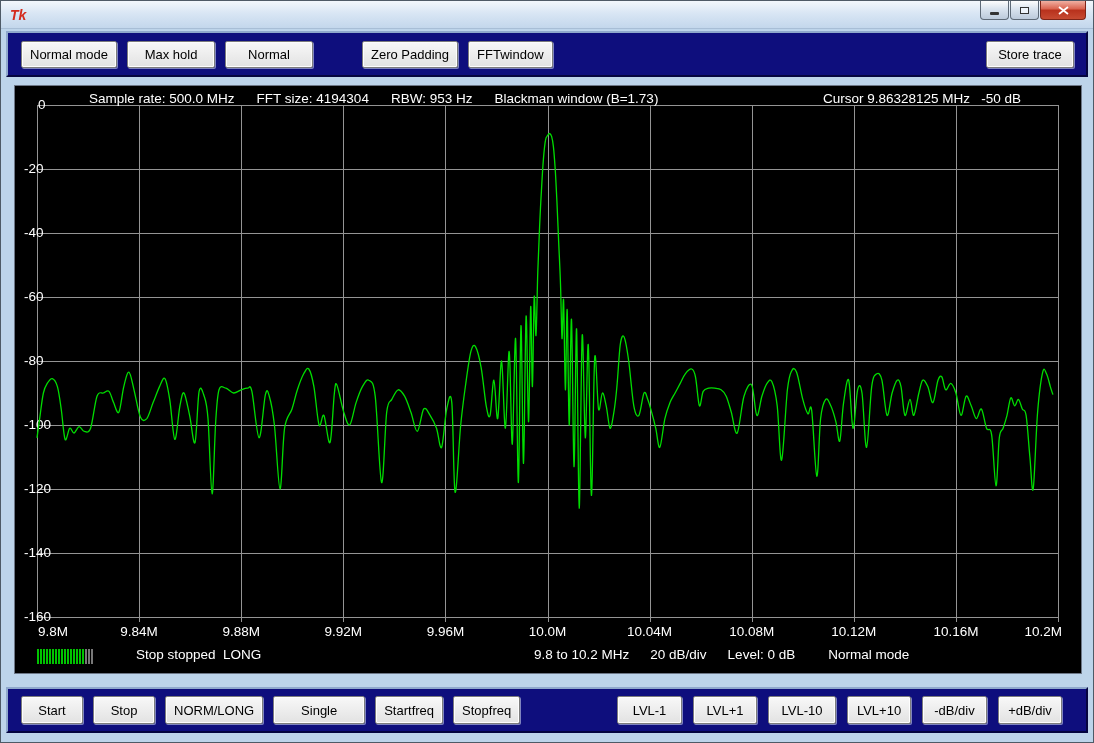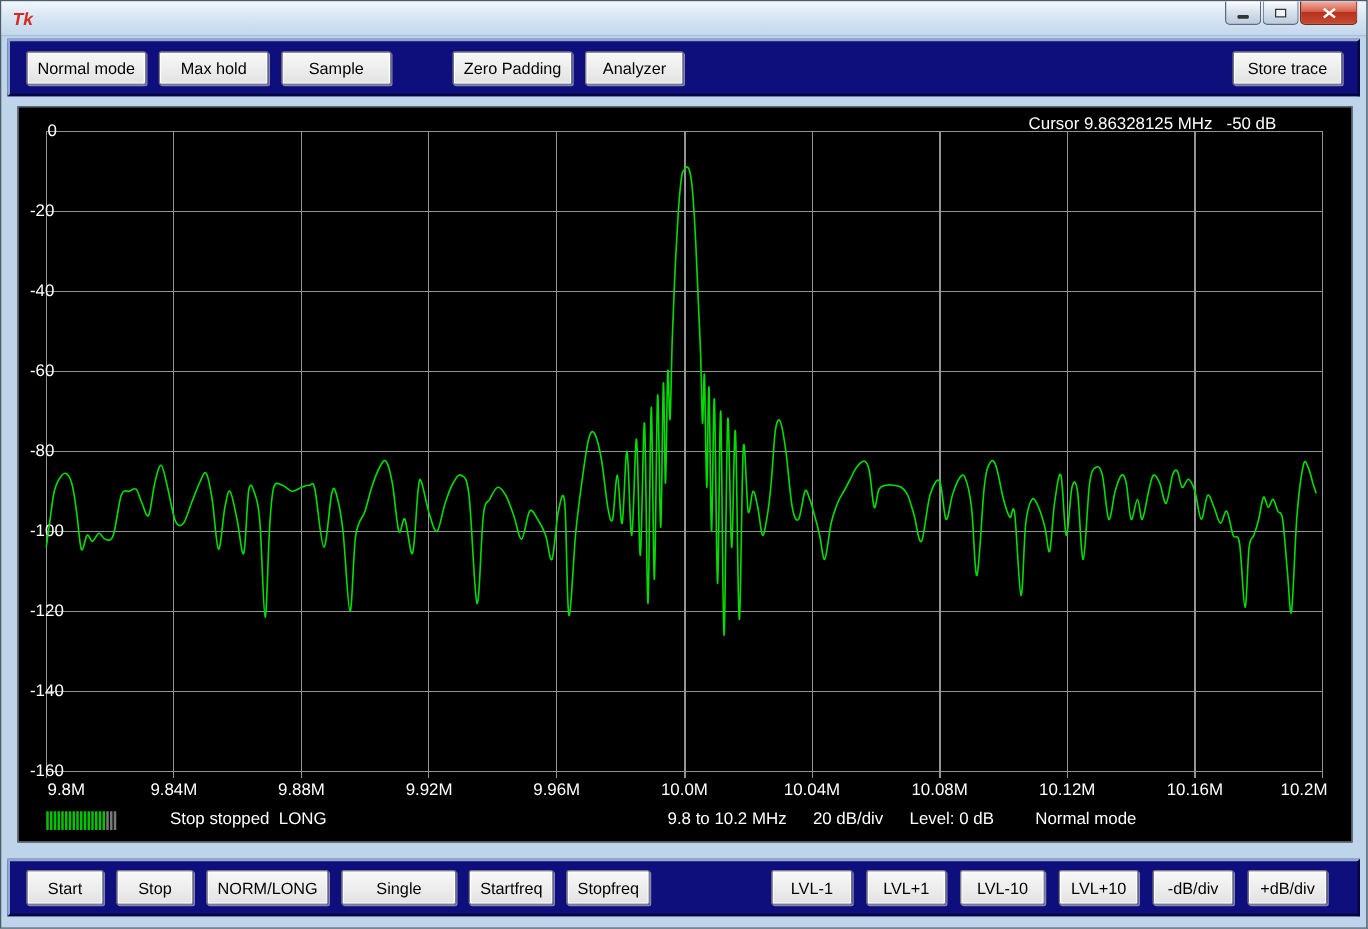--- a/index.html
+++ b/index.html
@@ -105,23 +105,23 @@
           <path d="M1 1 L10 8 M10 1 L1 8" stroke="#fff" stroke-width="1.8" fill="none"></path>
         </svg>
       </div>
     </div>
   </div>
 
   <div class="toolbar top">
     <div class="btn-row" id="top-buttons">
         <button class="tbtn" style="min-width: 86px;">Normal mode</button>
         <button class="tbtn" style="min-width: 88px;">Max hold</button>
-        <button class="tbtn" style="min-width: 88px;">Sample</button>
+        <button class="tbtn" style="min-width: 88px;">Normal</button>
         <button class="tbtn" style="min-width: 88px; margin-left: 39px;">Zero Padding</button>
-        <button class="tbtn" style="min-width: 79px;">Analyzer</button>
+        <button class="tbtn" style="min-width: 79px;">FFTwindow</button>
       </div>
     <div class="store-wrap">
       <button class="tbtn">Store trace</button>
     </div>
   </div>
 
   <div class="canvas">
     <svg id="plot" width="1066" height="587" viewBox="0 0 1066 587">
         <g stroke="#949494" stroke-width="1" shape-rendering="crispEdges">
           <line x1="22" y1="19" x2="22" y2="536"></line>
@@ -162,20 +162,21 @@
           <text x="430.40000000000185" y="550" text-anchor="middle">9.96M</text>
           <text x="532.5" y="550" text-anchor="middle">10.0M</text>
           <text x="634.5999999999982" y="550" text-anchor="middle">10.04M</text>
           <text x="736.700000000001" y="550" text-anchor="middle">10.08M</text>
           <text x="838.7999999999992" y="550" text-anchor="middle">10.12M</text>
           <text x="940.9000000000018" y="550" text-anchor="middle">10.16M</text>
           <text x="1047" y="550" text-anchor="end">10.2M</text>
         </g>
         <path d="M22.0 351.8 C22.5 348.1,24.0 336.9,25.1 329.4 C26.1 321.9,27.2 312.3,28.4 307.0 C29.6 301.7,30.7 299.8,32.2 297.4 C33.7 295.0,35.6 292.1,37.3 292.6 C39.0 293.1,40.9 295.5,42.4 300.6 C43.9 305.7,45.0 314.2,46.2 323.0 C47.5 331.8,48.7 350.2,50.1 353.4 C51.5 356.6,53.2 343.3,54.7 342.2 C56.2 341.1,57.4 347.3,59.0 347.0 C60.6 346.7,62.4 340.9,64.1 340.6 C65.8 340.3,67.3 345.1,69.2 345.4 C71.1 345.7,73.5 348.1,75.6 342.2 C77.7 336.3,79.9 316.1,82.0 310.2 C84.1 304.3,86.4 307.8,88.4 307.0 C90.4 306.2,92.3 303.8,94.0 305.4 C95.7 307.0,96.9 313.1,98.6 316.6 C100.2 320.1,102.2 328.9,103.9 326.2 C105.6 323.5,107.1 307.3,108.8 300.6 C110.4 293.9,112.2 285.7,113.9 286.2 C115.6 286.7,117.1 296.3,119.0 303.8 C120.9 311.3,123.2 326.2,125.4 331.0 C127.5 335.8,129.6 335.0,131.8 332.6 C133.9 330.2,136.0 321.9,138.1 316.6 C140.3 311.3,142.6 304.6,144.5 300.6 C146.5 296.6,148.2 290.5,149.9 292.6 C151.6 294.7,153.1 303.3,154.7 313.4 C156.4 323.5,158.1 352.3,159.8 353.4 C161.5 354.5,163.4 327.5,164.9 319.8 C166.5 312.1,167.4 305.4,169.0 307.0 C170.6 308.6,172.8 321.1,174.6 329.4 C176.5 337.7,178.4 360.6,180.0 356.6 C181.6 352.6,182.6 313.1,184.1 305.4 C185.6 297.7,187.7 305.7,189.2 310.2 C190.7 314.7,191.7 316.3,193.0 332.6 C194.3 348.9,195.8 407.3,197.1 407.8 C198.4 408.3,199.5 353.1,200.7 335.8 C201.8 318.5,202.3 309.4,204.0 303.8 C205.7 298.2,208.5 301.7,210.9 302.2 C213.3 302.7,216.0 306.7,218.5 307.0 C221.1 307.3,223.9 304.6,226.2 303.8 C228.5 303.0,230.8 301.9,232.6 302.2 C234.4 302.5,235.0 297.1,236.9 305.4 C238.8 313.7,241.8 351.3,244.1 351.8 C246.3 352.3,248.7 315.5,250.4 308.6 C252.2 301.7,252.8 305.1,254.3 310.2 C255.8 315.3,257.6 323.5,259.4 339.0 C261.2 354.5,263.3 402.5,265.0 403.0 C266.7 403.5,267.6 355.5,269.6 342.2 C271.6 328.9,274.9 329.4,277.0 323.0 C279.1 316.6,280.4 309.7,282.4 303.8 C284.3 297.9,286.8 291.3,288.7 287.8 C290.7 284.3,292.1 280.9,293.8 283.0 C295.5 285.1,297.2 291.3,298.9 300.6 C300.6 309.9,302.4 334.2,304.1 339.0 C305.7 343.8,307.1 326.5,308.9 329.4 C310.7 332.3,313.3 360.3,315.0 356.6 C316.8 352.9,318.2 316.6,319.4 307.0 C320.5 297.4,320.4 296.1,321.9 299.0 C323.4 301.9,326.2 317.9,328.3 324.6 C330.4 331.3,332.6 340.3,334.7 339.0 C336.8 337.7,338.9 323.0,341.1 316.6 C343.2 310.2,345.3 304.3,347.4 300.6 C349.6 296.9,351.7 292.6,353.8 294.2 C356.0 295.8,358.1 293.1,360.2 310.2 C362.3 327.3,364.7 393.9,366.6 396.6 C368.5 399.3,370.0 340.1,371.7 326.2 C373.4 312.3,374.9 317.1,376.8 313.4 C378.7 309.7,381.1 304.3,383.2 303.8 C385.3 303.3,387.4 306.5,389.6 310.2 C391.7 313.9,393.8 320.3,395.9 326.2 C398.1 332.1,400.2 345.9,402.3 345.4 C404.4 344.9,406.6 325.7,408.7 323.0 C410.8 320.3,413.0 326.2,415.1 329.4 C417.2 332.6,419.6 336.9,421.5 342.2 C423.4 347.5,424.9 364.6,426.6 361.4 C428.3 358.2,430.0 330.5,431.7 323.0 C433.4 315.5,435.4 302.7,436.8 316.6 C438.2 330.5,438.6 402.5,440.1 406.2 C441.6 409.9,443.9 357.1,445.7 339.0 C447.5 320.9,449.1 309.7,450.8 297.4 C452.5 285.1,454.3 271.5,455.9 265.4 C457.5 259.3,458.8 257.9,460.5 260.6 C462.2 263.3,464.3 271.5,466.1 281.4 C467.9 291.3,469.8 311.8,471.2 319.8 C472.7 327.8,473.8 333.7,475.1 329.4 C476.3 325.1,477.6 293.7,478.9 294.2 C480.2 294.7,481.4 335.8,482.7 332.6 C484.0 329.4,485.3 273.4,486.6 275.0 C487.8 276.6,489.1 343.8,490.4 342.2 C491.7 340.6,493.1 262.7,494.2 265.4 C495.4 268.1,496.2 360.3,497.3 358.2 C498.3 356.1,499.6 246.2,500.6 252.6 C501.6 259.0,502.5 398.7,503.4 396.6 C504.3 394.5,505.1 243.0,506.0 239.8 C506.8 236.6,507.7 379.0,508.5 377.4 C509.4 375.8,510.2 237.1,511.1 230.2 C511.9 223.3,512.8 337.4,513.6 335.8 C514.4 334.2,515.0 226.5,515.7 220.6 C516.3 214.7,516.8 302.2,517.4 300.6 C518.0 299.0,518.6 219.5,519.2 211.0 C519.8 202.5,520.4 253.7,521.0 249.4 C521.6 245.1,522.2 203.5,522.8 185.4 C523.4 167.3,524.0 153.9,524.6 140.6 C525.2 127.3,525.7 116.6,526.4 105.4 C527.0 94.2,527.7 81.9,528.4 73.4 C529.1 64.9,529.8 58.1,530.5 54.2 C531.1 50.3,531.8 50.8,532.5 49.7 C533.2 48.6,533.9 47.4,534.5 47.5 C535.2 47.6,535.9 48.2,536.6 50.4 C537.2 52.5,537.8 55.2,538.4 60.6 C539.0 66.0,539.6 73.9,540.2 83.0 C540.8 92.1,541.3 102.7,541.9 115.0 C542.5 127.3,543.1 142.7,543.7 156.6 C544.3 170.5,545.0 182.2,545.5 198.2 C546.1 214.2,546.5 249.9,547.0 252.6 C547.6 255.3,548.0 205.7,548.6 214.2 C549.1 222.7,549.8 302.2,550.4 303.8 C551.0 305.4,551.5 217.9,552.2 223.8 C552.8 229.7,553.5 337.4,554.2 339.0 C554.9 340.6,555.7 226.5,556.5 233.4 C557.3 240.3,558.2 379.0,559.0 380.6 C559.9 382.2,560.7 236.1,561.6 243.0 C562.4 249.9,563.2 421.1,564.2 422.2 C565.1 423.3,566.2 261.1,567.2 249.4 C568.2 237.7,569.3 350.2,570.3 351.8 C571.3 353.4,572.3 249.4,573.3 259.0 C574.4 268.6,575.3 407.3,576.4 409.4 C577.5 411.5,578.5 286.2,579.7 271.8 C580.9 257.4,582.3 317.1,583.5 323.0 C584.8 328.9,586.1 307.5,587.4 307.0 C588.7 306.5,589.9 313.9,591.2 319.8 C592.5 325.7,593.8 341.1,595.0 342.2 C596.3 343.3,597.7 333.1,598.9 326.2 C600.0 319.3,600.9 311.8,601.9 300.6 C603.0 289.4,604.1 267.3,605.2 259.0 C606.4 250.7,607.7 248.3,609.1 251.0 C610.5 253.7,612.1 263.5,613.7 275.0 C615.3 286.5,617.1 310.7,618.8 319.8 C620.5 328.9,622.2 331.5,623.9 329.4 C625.6 327.3,627.5 309.7,629.0 307.0 C630.5 304.3,631.5 310.2,632.8 313.4 C634.1 316.6,635.3 321.4,636.6 326.2 C638.0 331.0,639.4 336.3,640.7 342.2 C642.1 348.1,643.3 363.0,644.8 361.4 C646.3 359.8,648.2 340.1,649.9 332.6 C651.6 325.1,653.3 320.9,655.0 316.6 C656.7 312.3,658.4 310.2,660.1 307.0 C661.8 303.8,663.5 300.6,665.2 297.4 C666.9 294.2,668.4 290.2,670.3 287.8 C672.2 285.4,675.0 282.5,676.7 283.0 C678.4 283.5,679.3 284.9,680.5 291.0 C681.8 297.1,683.1 317.4,684.4 319.8 C685.7 322.2,686.6 308.3,688.2 305.4 C689.8 302.5,691.9 302.7,693.8 302.2 C695.7 301.7,697.6 301.9,699.7 302.2 C701.7 302.5,704.2 302.5,706.1 303.8 C708.0 305.1,709.5 306.5,711.2 310.2 C712.9 313.9,714.5 320.1,716.3 326.2 C718.1 332.3,720.0 349.7,722.2 347.0 C724.3 344.3,726.6 318.2,729.0 310.2 C731.5 302.2,734.6 295.8,736.7 299.0 C738.8 302.2,740.1 327.5,741.8 329.4 C743.5 331.3,745.2 315.5,746.9 310.2 C748.6 304.9,750.4 299.8,752.0 297.4 C753.7 295.0,755.2 292.1,756.9 295.8 C758.6 299.5,760.6 306.7,762.2 319.8 C763.8 332.9,764.9 376.9,766.6 374.2 C768.3 371.5,770.7 318.7,772.4 303.8 C774.1 288.9,775.2 287.5,776.8 284.6 C778.3 281.7,779.8 281.4,781.6 286.2 C783.5 291.0,785.9 306.5,787.8 313.4 C789.6 320.3,791.4 325.9,792.9 327.8 C794.3 329.7,795.2 314.2,796.7 324.6 C798.2 335.0,800.3 388.9,801.8 390.2 C803.3 391.5,804.1 345.4,805.6 332.6 C807.1 319.8,809.0 315.5,810.7 313.4 C812.4 311.3,814.1 316.1,815.8 319.8 C817.5 323.5,819.4 329.9,820.9 335.8 C822.4 341.7,823.5 358.2,824.8 355.0 C826.0 351.8,827.1 326.7,828.6 316.6 C830.1 306.5,832.1 289.9,833.7 294.2 C835.3 298.5,836.5 340.6,838.0 342.2 C839.5 343.8,841.1 309.7,842.6 303.8 C844.1 297.9,845.5 297.4,847.0 307.0 C848.5 316.6,849.9 362.5,851.6 361.4 C853.2 360.3,855.0 312.9,856.7 300.6 C858.4 288.3,860.1 288.9,861.8 287.8 C863.5 286.7,865.2 287.3,866.9 294.2 C868.6 301.1,870.3 327.3,872.0 329.4 C873.7 331.5,875.4 312.9,877.1 307.0 C878.8 301.1,880.7 295.3,882.2 294.2 C883.7 293.1,884.7 294.7,886.0 300.6 C887.3 306.5,888.4 327.3,889.9 329.4 C891.3 331.5,893.5 313.4,895.0 313.4 C896.4 313.4,897.3 330.5,898.8 329.4 C900.3 328.3,902.4 312.9,903.9 307.0 C905.4 301.1,906.2 295.3,907.7 294.2 C909.2 293.1,911.1 296.9,912.8 300.6 C914.5 304.3,916.2 317.7,917.9 316.6 C919.6 315.5,921.5 298.5,923.0 294.2 C924.5 289.9,925.6 289.4,926.9 291.0 C928.1 292.6,929.2 302.7,930.7 303.8 C932.2 304.9,934.1 296.9,935.8 297.4 C937.5 297.9,939.2 301.7,940.9 307.0 C942.6 312.3,944.3 328.9,946.0 329.4 C947.7 329.9,949.4 311.8,951.1 310.2 C952.8 308.6,954.5 316.1,956.2 319.8 C957.9 323.5,959.6 332.1,961.3 332.6 C963.0 333.1,964.7 321.4,966.4 323.0 C968.1 324.6,969.8 337.9,971.5 342.2 C973.2 346.5,975.1 339.0,976.6 348.6 C978.2 358.2,979.7 399.3,981.0 399.8 C982.3 400.3,983.1 361.4,984.3 351.8 C985.5 342.2,986.8 345.9,988.1 342.2 C989.4 338.5,990.7 334.5,992.0 329.4 C993.2 324.3,994.5 313.4,995.8 311.8 C997.1 310.2,998.3 319.5,999.6 319.8 C1000.9 320.1,1002.2 312.9,1003.4 313.4 C1004.7 313.9,1006.0 320.3,1007.3 323.0 C1008.5 325.7,1009.8 321.4,1011.1 329.4 C1012.4 337.4,1013.7 358.7,1014.9 371.0 C1016.1 383.3,1017.0 410.5,1018.2 403.0 C1019.5 395.5,1021.0 345.7,1022.6 326.2 C1024.2 306.7,1026.2 292.6,1027.7 286.2 C1029.2 279.8,1030.2 285.4,1031.5 287.8 C1032.8 290.2,1034.3 297.1,1035.3 300.6 C1036.4 304.1,1037.5 307.3,1037.9 308.6" fill="none" stroke="#00dd00" stroke-width="1.3" stroke-linejoin="round"></path>
       </svg>
+    <div class="status-top" id="status-top"><span class="seg">Sample rate: 500.0 MHz</span><span class="seg">FFT size: 4194304</span><span class="seg">RBW: 953 Hz</span><span class="seg">Blackman window (B=1.73)</span></div>
     <div class="cursor-readout">Cursor 9.86328125 MHz   -50 dB</div>
     <div class="meter" id="meter">
         <div class="bar" style="background: rgb(0, 196, 0);"></div>
         <div class="bar" style="background: rgb(0, 196, 0);"></div>
         <div class="bar" style="background: rgb(0, 196, 0);"></div>
         <div class="bar" style="background: rgb(0, 196, 0);"></div>
         <div class="bar" style="background: rgb(0, 196, 0);"></div>
         <div class="bar" style="background: rgb(0, 196, 0);"></div>
         <div class="bar" style="background: rgb(0, 196, 0);"></div>
         <div class="bar" style="background: rgb(0, 196, 0);"></div>

